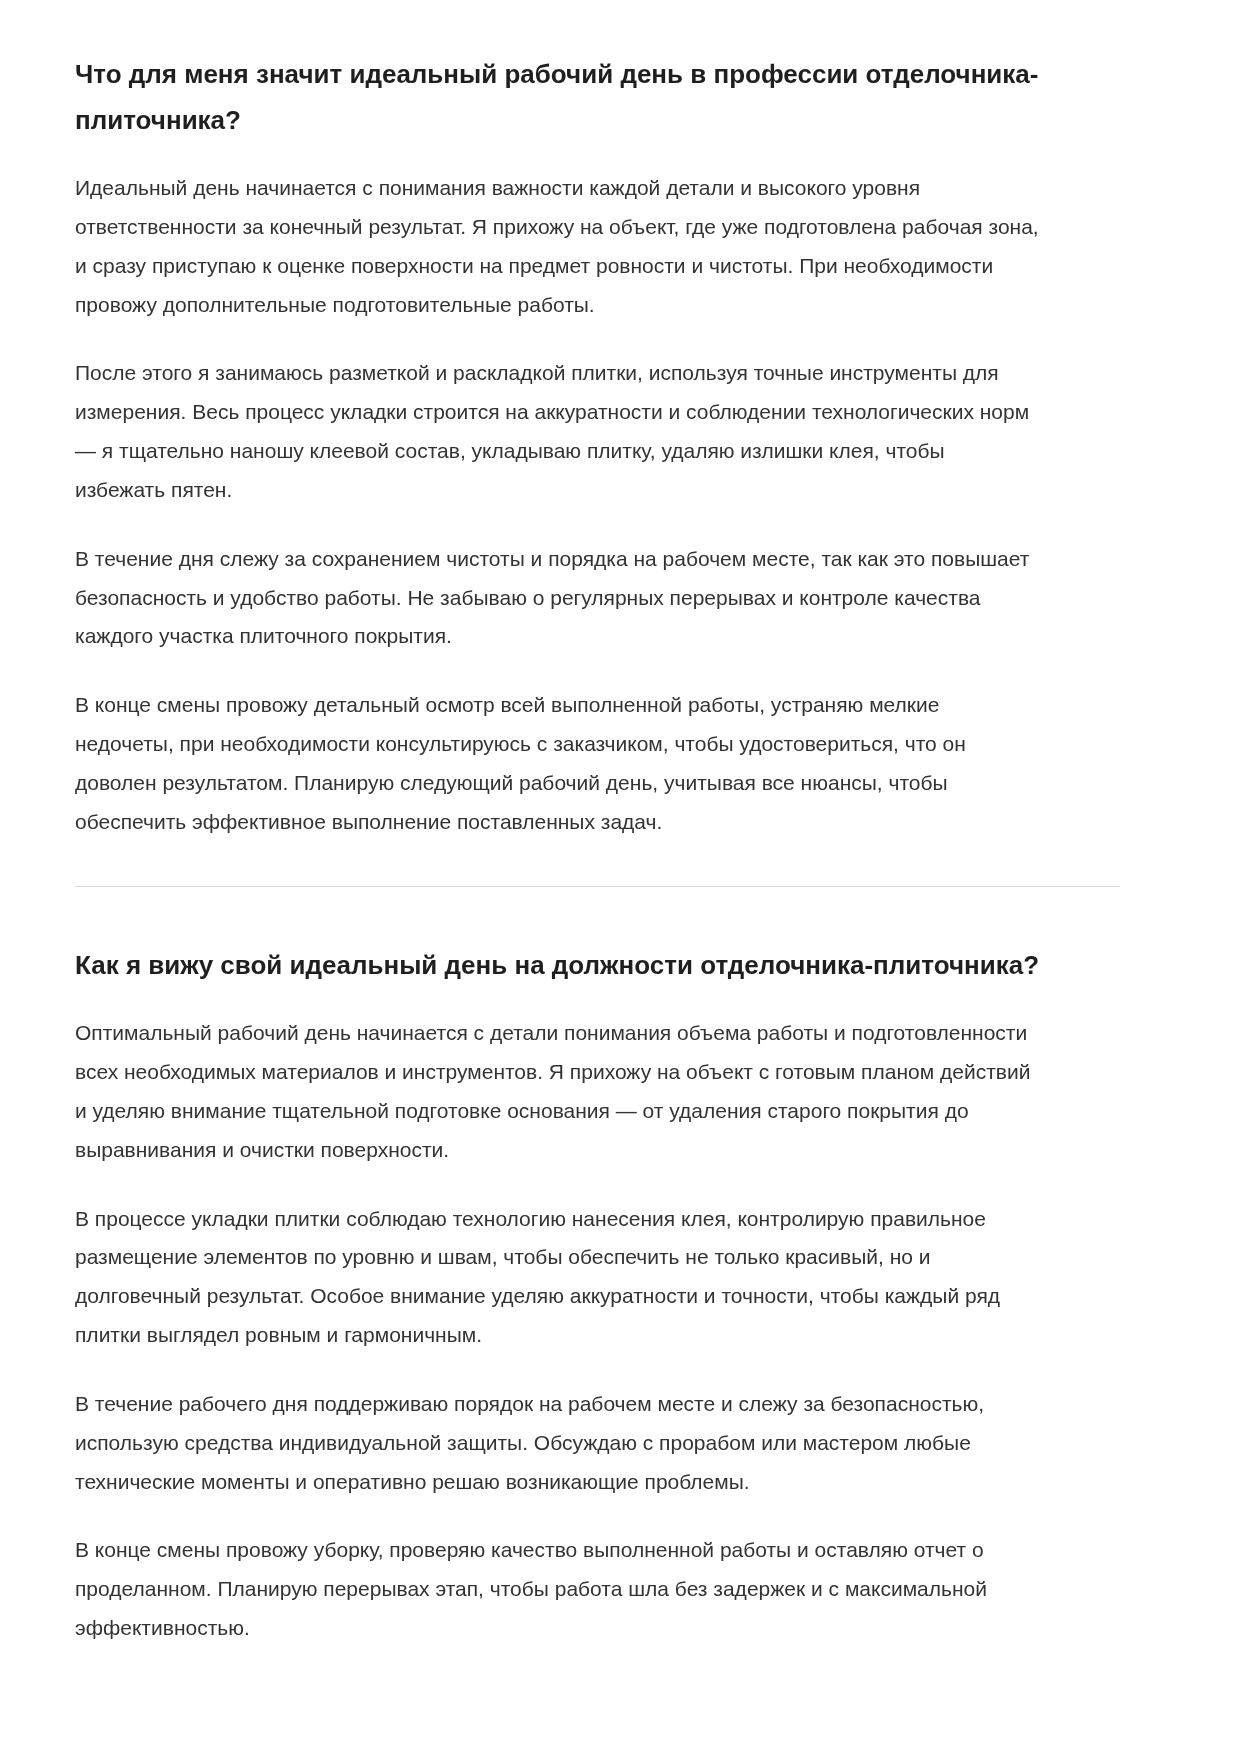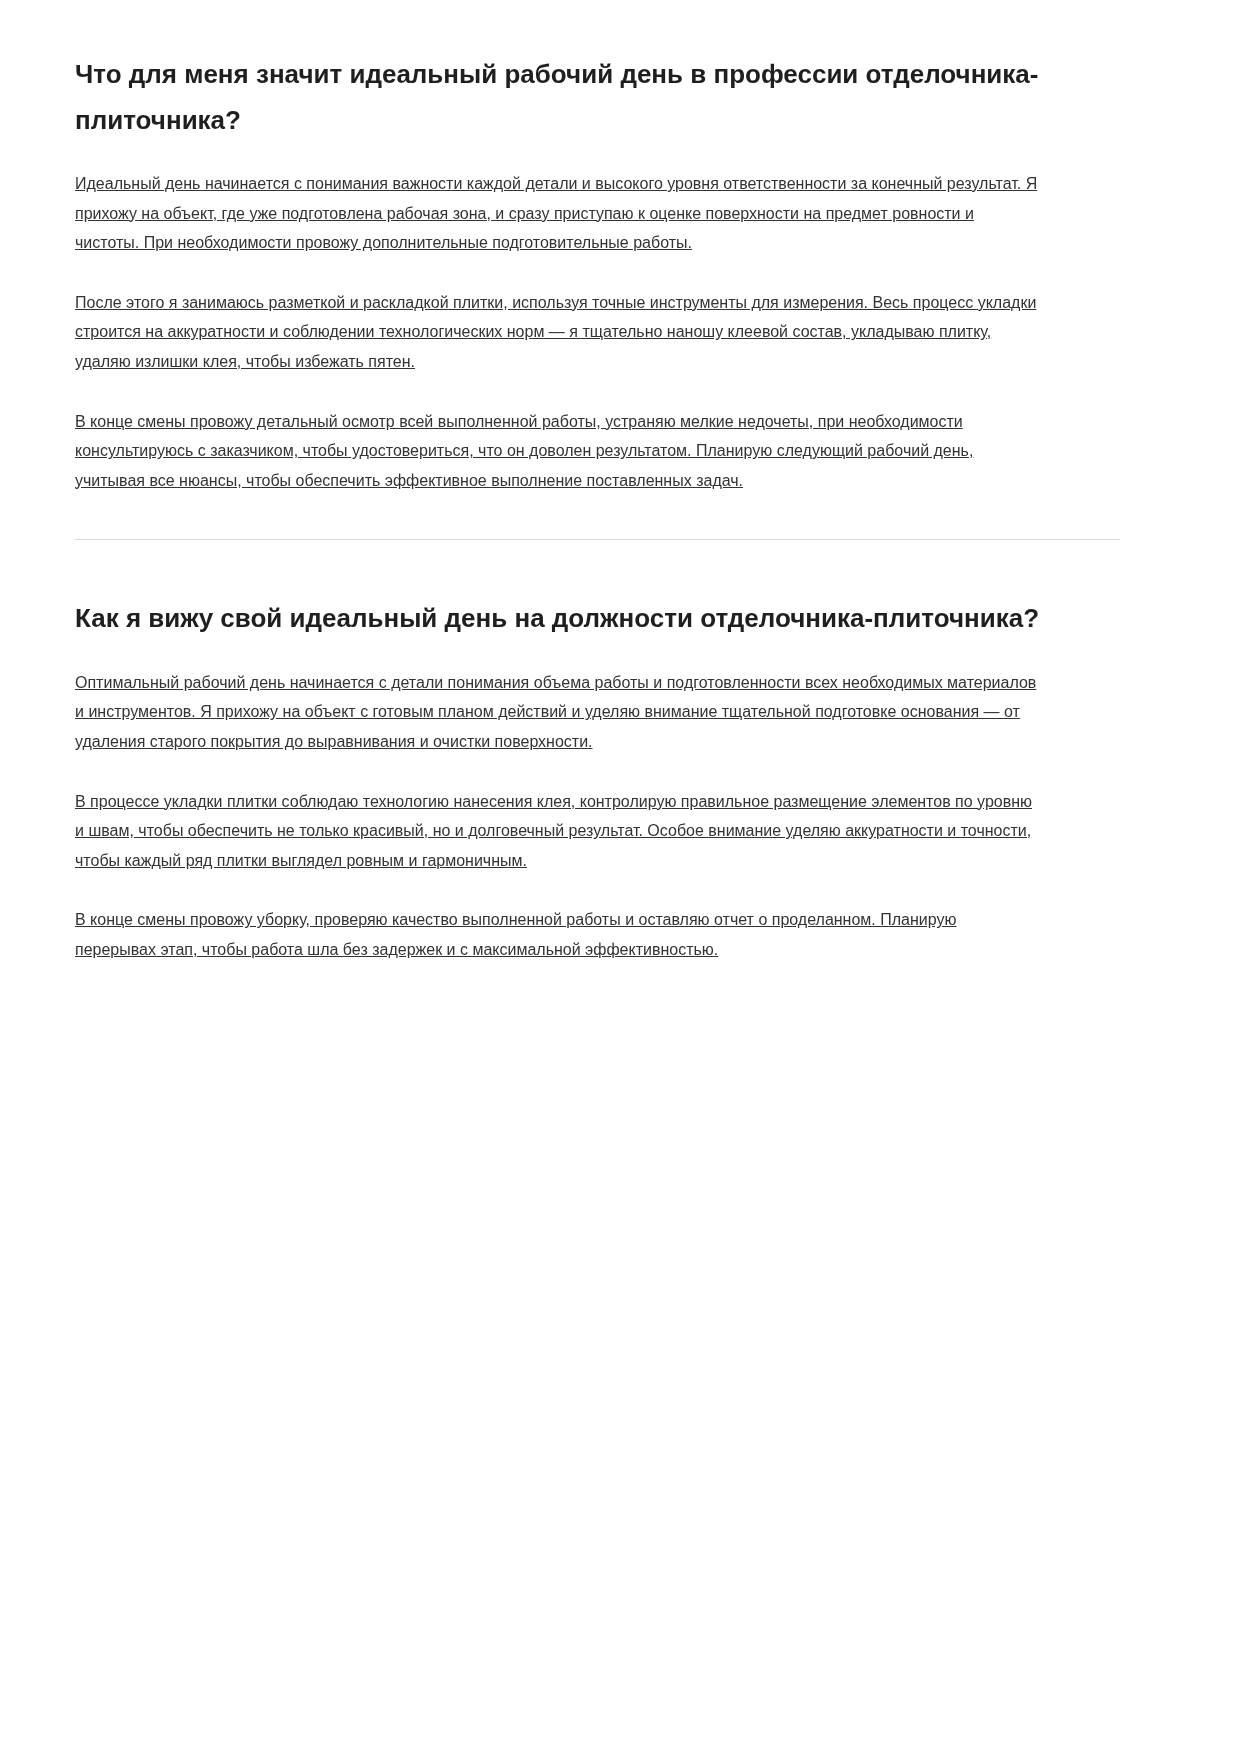--- a/index.html
+++ b/index.html
@@ -22,25 +22,24 @@
   .section-heading {
     margin: 0 0 26px 0;
     font-size: 26px;
     line-height: 1.75;
     font-weight: 700;
     color: #1f1f1f;
     max-width: 980px;
   }
   .paragraph {
     margin: 0 0 30px 0;
-    font-size: 16px;
+    font-size: 21px;
     line-height: 1.85;
     color: #333333;
     max-width: 965px;
-    text-decoration: underline;
   }
   .paragraph:last-child {
     margin-bottom: 0;
   }
   .section-divider {
     border: none;
     border-top: 1px solid #d9d9d9;
     margin: 44px 0 56px 0;
     width: 100%;
   }
@@ -50,25 +49,27 @@
 </style>
 </head>
 <body>
 
 <article class="document">
 
   <section>
     <h2 class="section-heading">Что для меня значит идеальный рабочий день в профессии отделочника-плиточника?</h2>
     <p class="paragraph">Идеальный день начинается с понимания важности каждой детали и высокого уровня ответственности за конечный результат. Я прихожу на объект, где уже подготовлена рабочая зона, и сразу приступаю к оценке поверхности на предмет ровности и чистоты. При необходимости провожу дополнительные подготовительные работы.</p>
     <p class="paragraph">После этого я занимаюсь разметкой и раскладкой плитки, используя точные инструменты для измерения. Весь процесс укладки строится на аккуратности и соблюдении технологических норм — я тщательно наношу клеевой состав, укладываю плитку, удаляю излишки клея, чтобы избежать пятен.</p>
+    <p class="paragraph">В течение дня слежу за сохранением чистоты и порядка на рабочем месте, так как это повышает безопасность и удобство работы. Не забываю о регулярных перерывах и контроле качества каждого участка плиточного покрытия.</p>
     <p class="paragraph">В конце смены провожу детальный осмотр всей выполненной работы, устраняю мелкие недочеты, при необходимости консультируюсь с заказчиком, чтобы удостовериться, что он доволен результатом. Планирую следующий рабочий день, учитывая все нюансы, чтобы обеспечить эффективное выполнение поставленных задач.</p>
   </section>
 
   <hr class="section-divider">
 
   <section>
     <h2 class="section-heading">Как я вижу свой идеальный день на должности отделочника-плиточника?</h2>
     <p class="paragraph">Оптимальный рабочий день начинается с детали понимания объема работы и подготовленности всех необходимых материалов и инструментов. Я прихожу на объект с готовым планом действий и уделяю внимание тщательной подготовке основания — от удаления старого покрытия до выравнивания и очистки поверхности.</p>
     <p class="paragraph">В процессе укладки плитки соблюдаю технологию нанесения клея, контролирую правильное размещение элементов по уровню и швам, чтобы обеспечить не только красивый, но и долговечный результат. Особое внимание уделяю аккуратности и точности, чтобы каждый ряд плитки выглядел ровным и гармоничным.</p>
+    <p class="paragraph">В течение рабочего дня поддерживаю порядок на рабочем месте и слежу за безопасностью, использую средства индивидуальной защиты. Обсуждаю с прорабом или мастером любые технические моменты и оперативно решаю возникающие проблемы.</p>
     <p class="paragraph">В конце смены провожу уборку, проверяю качество выполненной работы и оставляю отчет о проделанном. Планирую перерывах этап, чтобы работа шла без задержек и с максимальной эффективностью.</p>
   </section>
 
 </article>
 
 </body></html>

